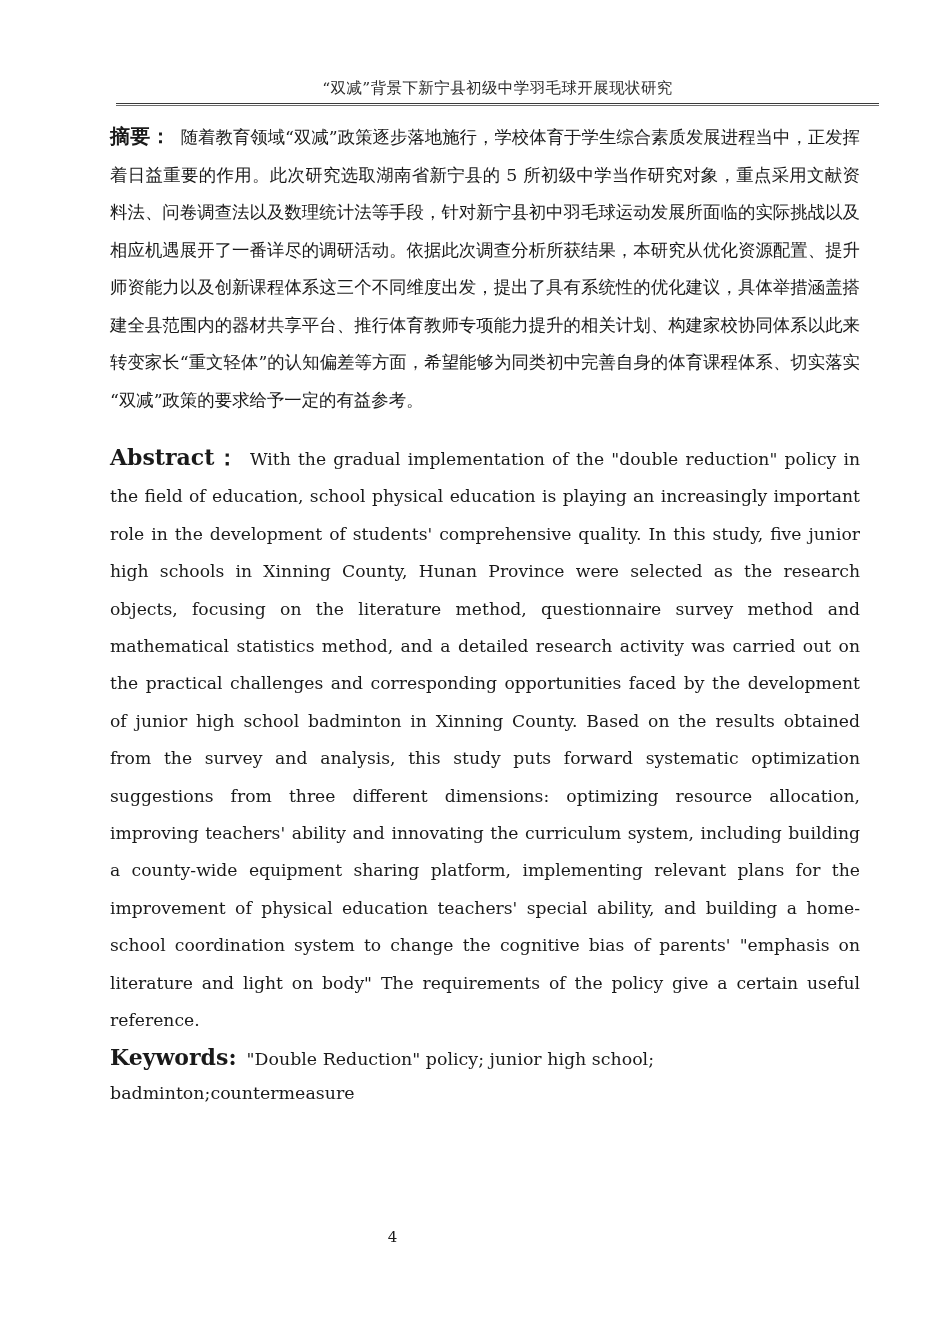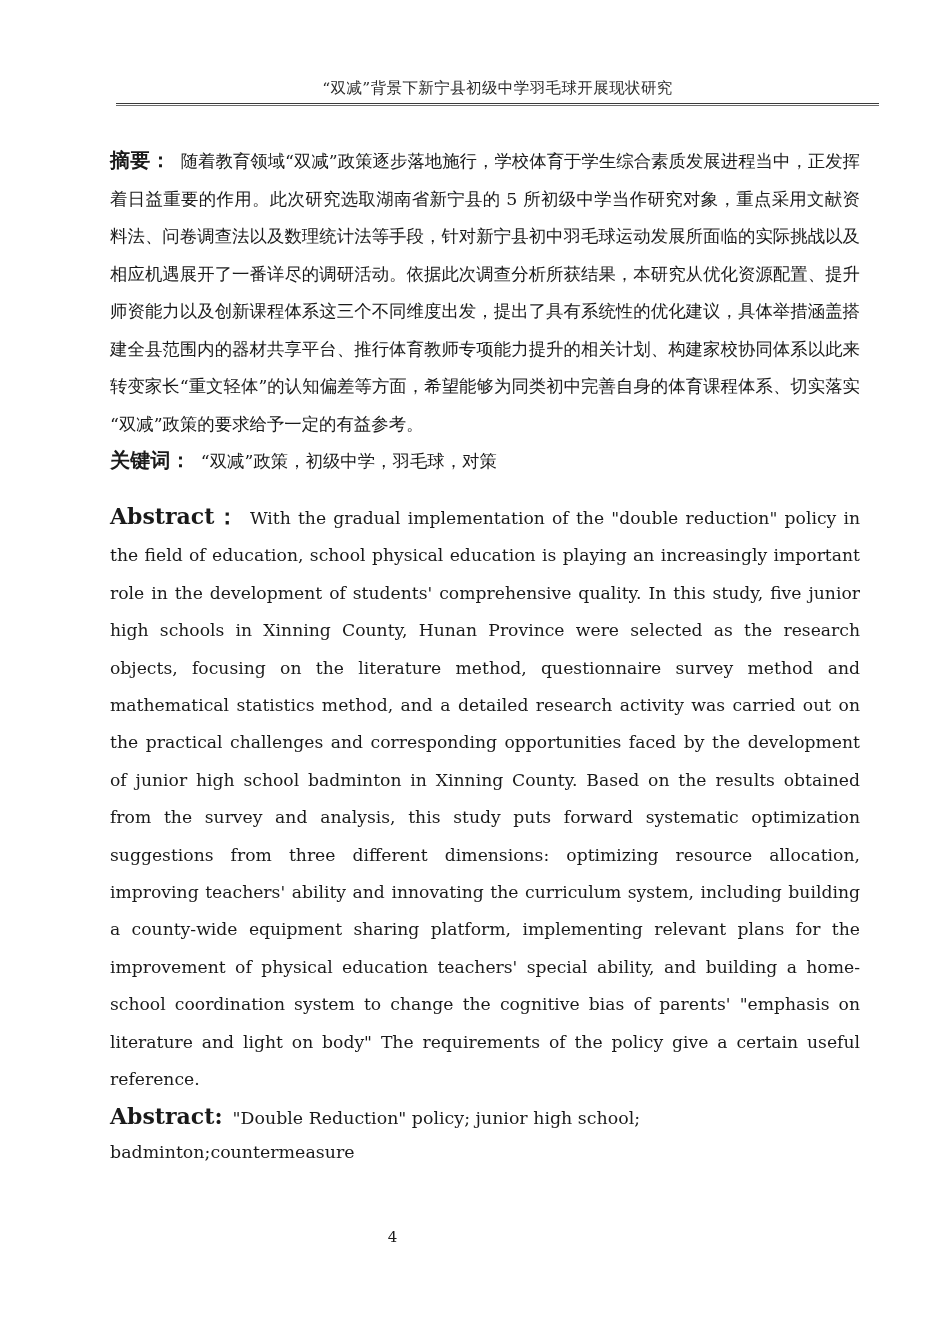--- a/index.html
+++ b/index.html
@@ -40,21 +40,21 @@
     border-top: 1.6px solid #3a3a3a;
     border-bottom: 0.8px solid #6d6d6d;
     height: 1px;
     width: 100%;
   }
 
   
   .content {
     position: absolute;
     left: 110px;
-    top: 142px;
+    top: 118px;
     width: 750px;
   }
 
   .para {
     font-family: "DejaVu Serif", "Liberation Serif", serif;
     color: #1a1a1a;
     text-align: justify;
     text-justify: inter-character;
     font-size: 17.4px;
     line-height: 37.5px;
@@ -122,25 +122,24 @@
 
   <div class="header">
     <div class="header-title">“双减”背景下新宁县初级中学羽毛球开展现状研究</div>
     <div class="header-rule"></div>
   </div>
 
   <div class="content">
 
     <p class="para cn"><span class="lead">摘要：</span><span class="spacer-sm"></span><span>随着教育领域“双减”政策逐步落地施行，学校体育于学生综合素质发展进程当中，正发挥着日益重要的作用。此次研究选取湖南省新宁县的 5 所初级中学当作研究对象，重点采用文献资料法、问卷调查法以及数理统计法等手段，针对新宁县初中羽毛球运动发展所面临的实际挑战以及相应机遇展开了一番详尽的调研活动。依据此次调查分析所获结果，本研究从优化资源配置、提升师资能力以及创新课程体系这三个不同维度出发，提出了具有系统性的优化建议，具体举措涵盖搭建全县范围内的器材共享平台、推行体育教师专项能力提升的相关计划、构建家校协同体系以此来转变家长“重文轻体”的认知偏差等方面，希望能够为同类初中完善自身的体育课程体系、切实落实“双减”政策的要求给予一定的有益参考。</span></p>
 
-    <p class="kw-line gap-kw"><span class="lead">关键词：</span><span class="spacer-sm"></span><span>“双减”政策，初级中学，羽毛球，对策</span></p>
 
     <p class="para en gap-abs"><span class="lead-en">Abstract：</span><span class="spacer-sm"></span><span>With the gradual implementation of the "double reduction" policy in the field of education, school physical education is playing an increasingly important role in the development of students' comprehensive quality. In this study, five junior high schools in Xinning County, Hunan Province were selected as the research objects, focusing on the literature method, questionnaire survey method and mathematical statistics method, and a detailed research activity was carried out on the practical challenges and corresponding opportunities faced by the development of junior high school badminton in Xinning County. Based on the results obtained from the survey and analysis, this study puts forward systematic optimization suggestions from three different dimensions: optimizing resource allocation, improving teachers' ability and innovating the curriculum system, including building a county-wide equipment sharing platform, implementing relevant plans for the improvement of physical education teachers' special ability, and building a home-school coordination system to change the cognitive bias of parents' "emphasis on literature and light on body" The requirements of the policy give a certain useful reference.</span></p>
 
-    <p class="kw-line gap-kw2"><span class="lead-en">Abstract:</span><span class="spacer-sm"></span><span>"Double Reduction" policy; junior high school; badminton;countermeasure</span></p>
+    <p class="kw-line gap-kw2"><span class="lead-en">Keywords:</span><span class="spacer-sm"></span><span>"Double Reduction" policy; junior high school; badminton;countermeasure</span></p>
 
   </div>
 
   <div class="footer">
     <span class="page-number">4</span>
   </div>
 
 </div>
 
 </body></html>

